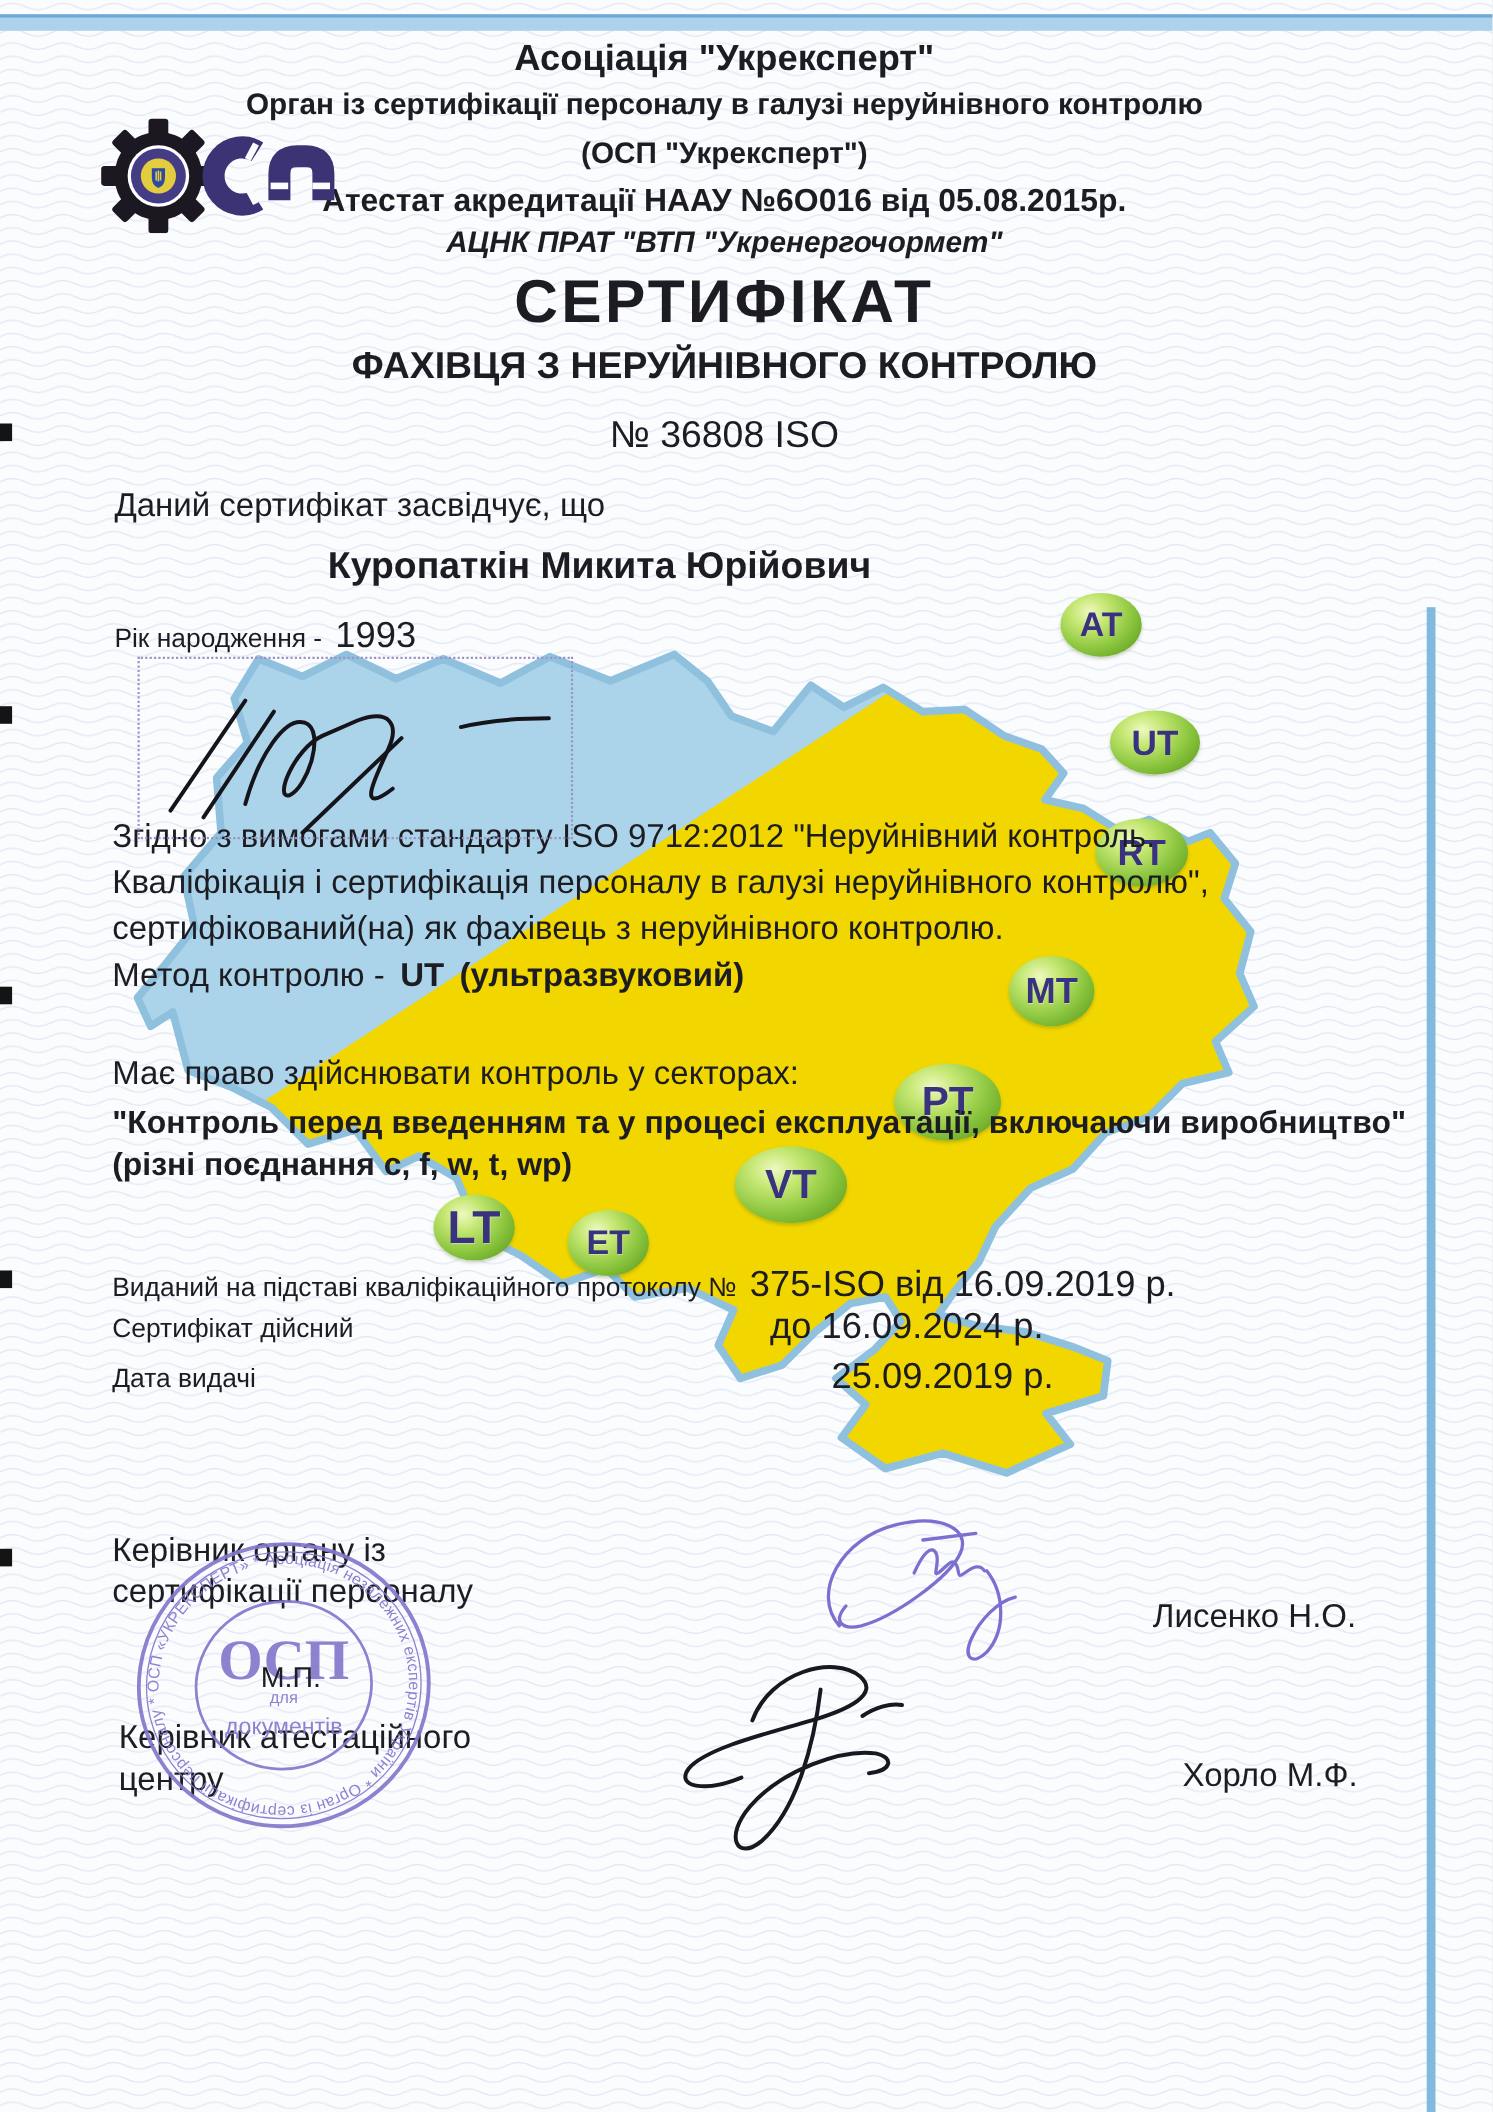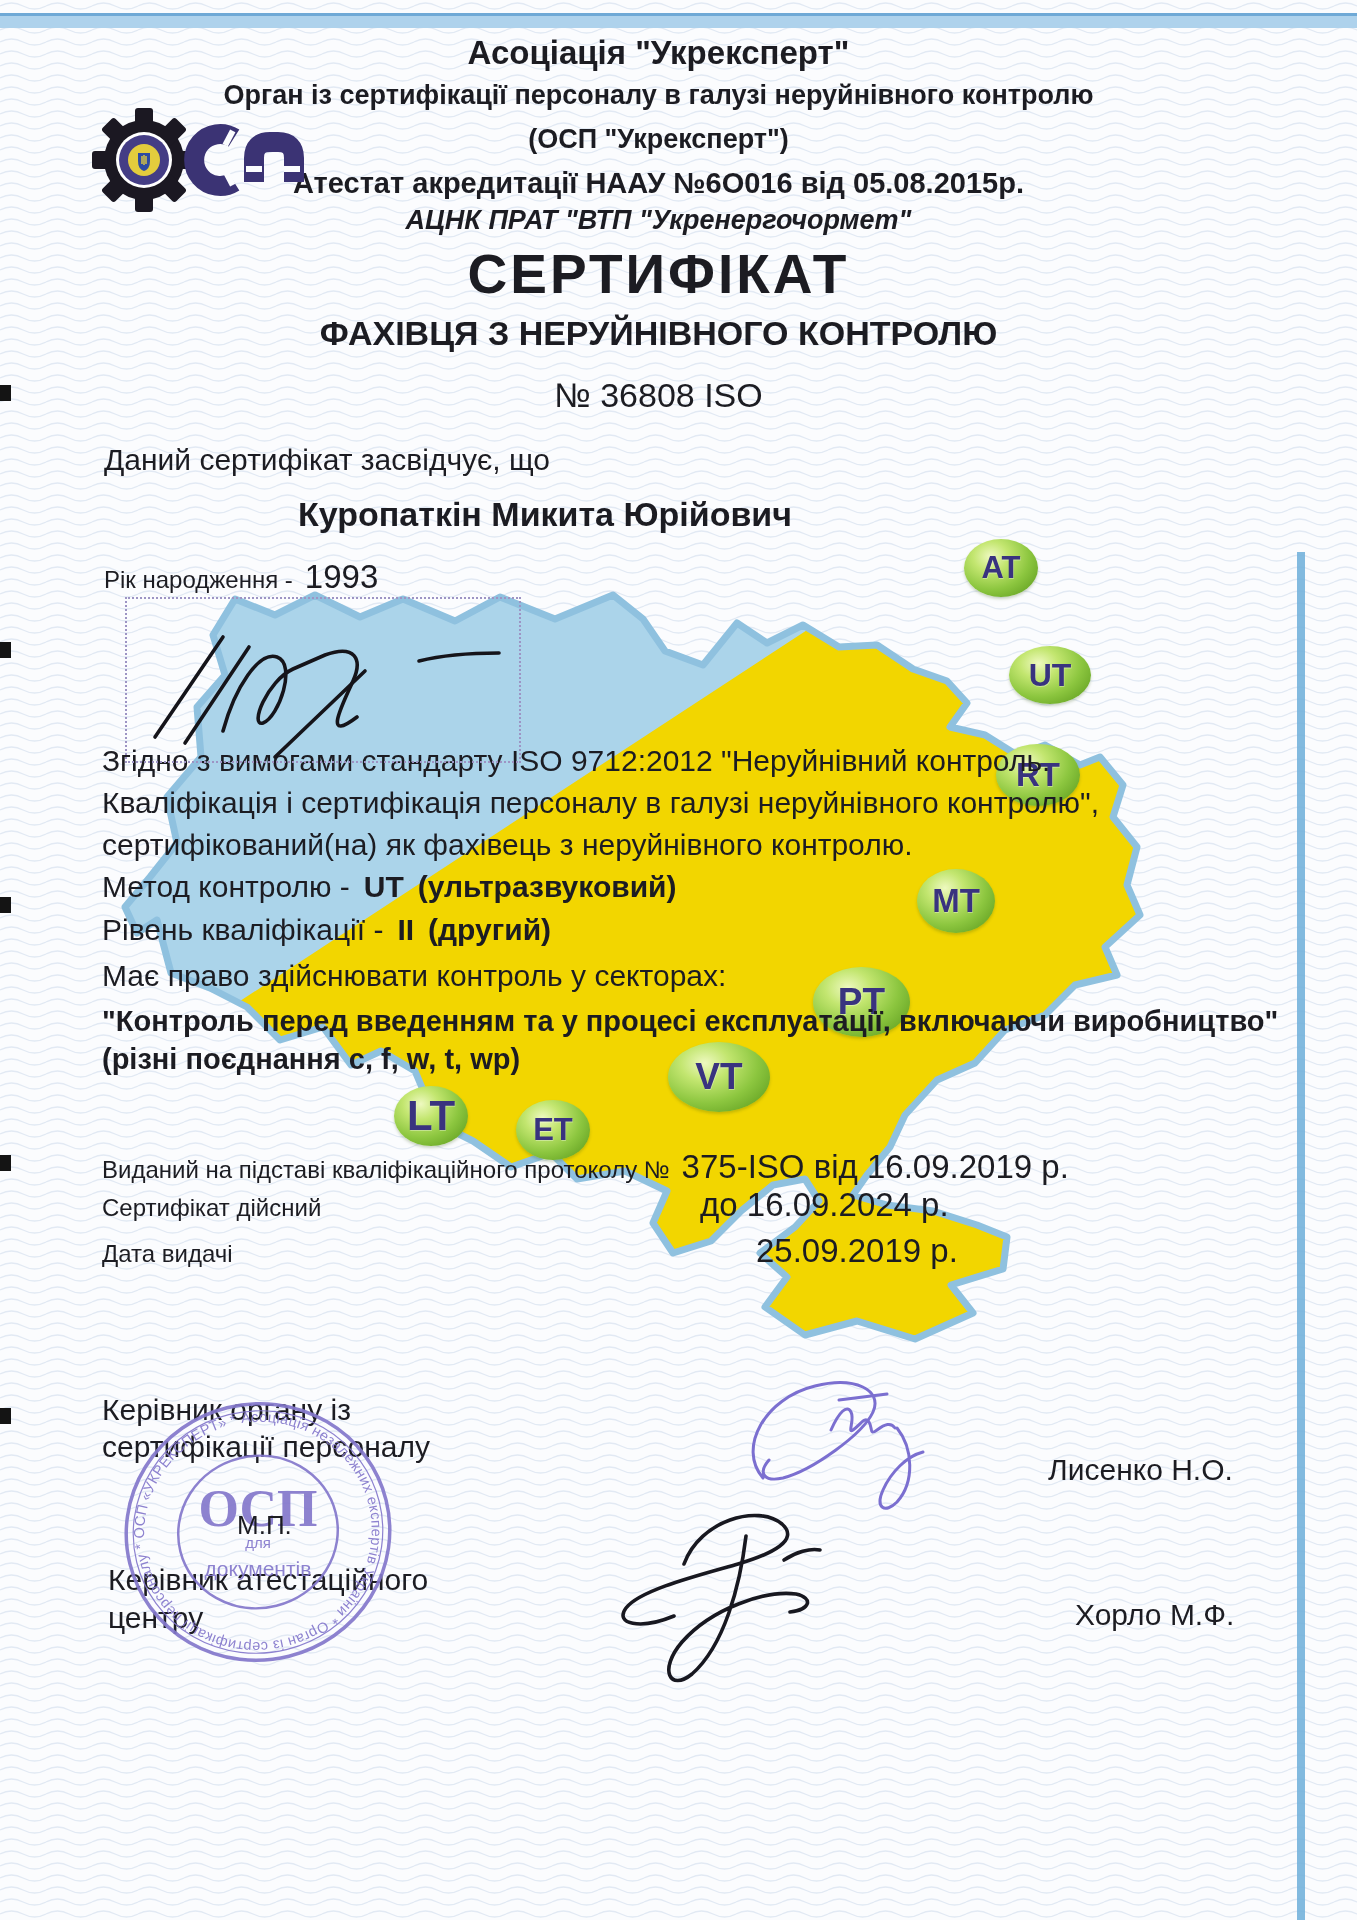--- a/index.html
+++ b/index.html
@@ -199,23 +199,20 @@
     </svg>
   </div>
 
   <div class="abs par l1">Згідно з вимогами стандарту ISO 9712:2012 "Неруйнівний контроль.</div>
   <div class="abs par l2">Кваліфікація і сертифікація персоналу в галузі неруйнівного контролю",</div>
   <div class="abs par l3">сертифікований(на) як фахівець з неруйнівного контролю.</div>
 
   <div class="abs par l4">
     <span>Метод контролю -</span><span class="code">UT</span><span class="desc">(ультразвуковий)</span>
   </div>
-  <div class="abs par l5">
-    <span>Рівень кваліфікації -</span><span class="code">II</span><span class="desc">(другий)</span>
-  </div>
   <div class="abs par l6">Має право здійснювати контроль у секторах:</div>
   <div class="abs par l7 bold-line">"Контроль перед введенням та у процесі експлуатації, включаючи виробництво"</div>
   <div class="abs par l8 bold-line">(різні поєднання c, f, w, t, wp)</div>
 
   <div class="abs protocol brow z3">
     <span class="lbl24">Виданий на підставі кваліфікаційного протоколу №</span>
     <span class="val32">375-ISO від 16.09.2019 р.</span>
   </div>
   <div class="abs valid-lbl z3">Сертифікат дійсний</div>
   <div class="abs valid-val z3">до 16.09.2024 р.</div>

